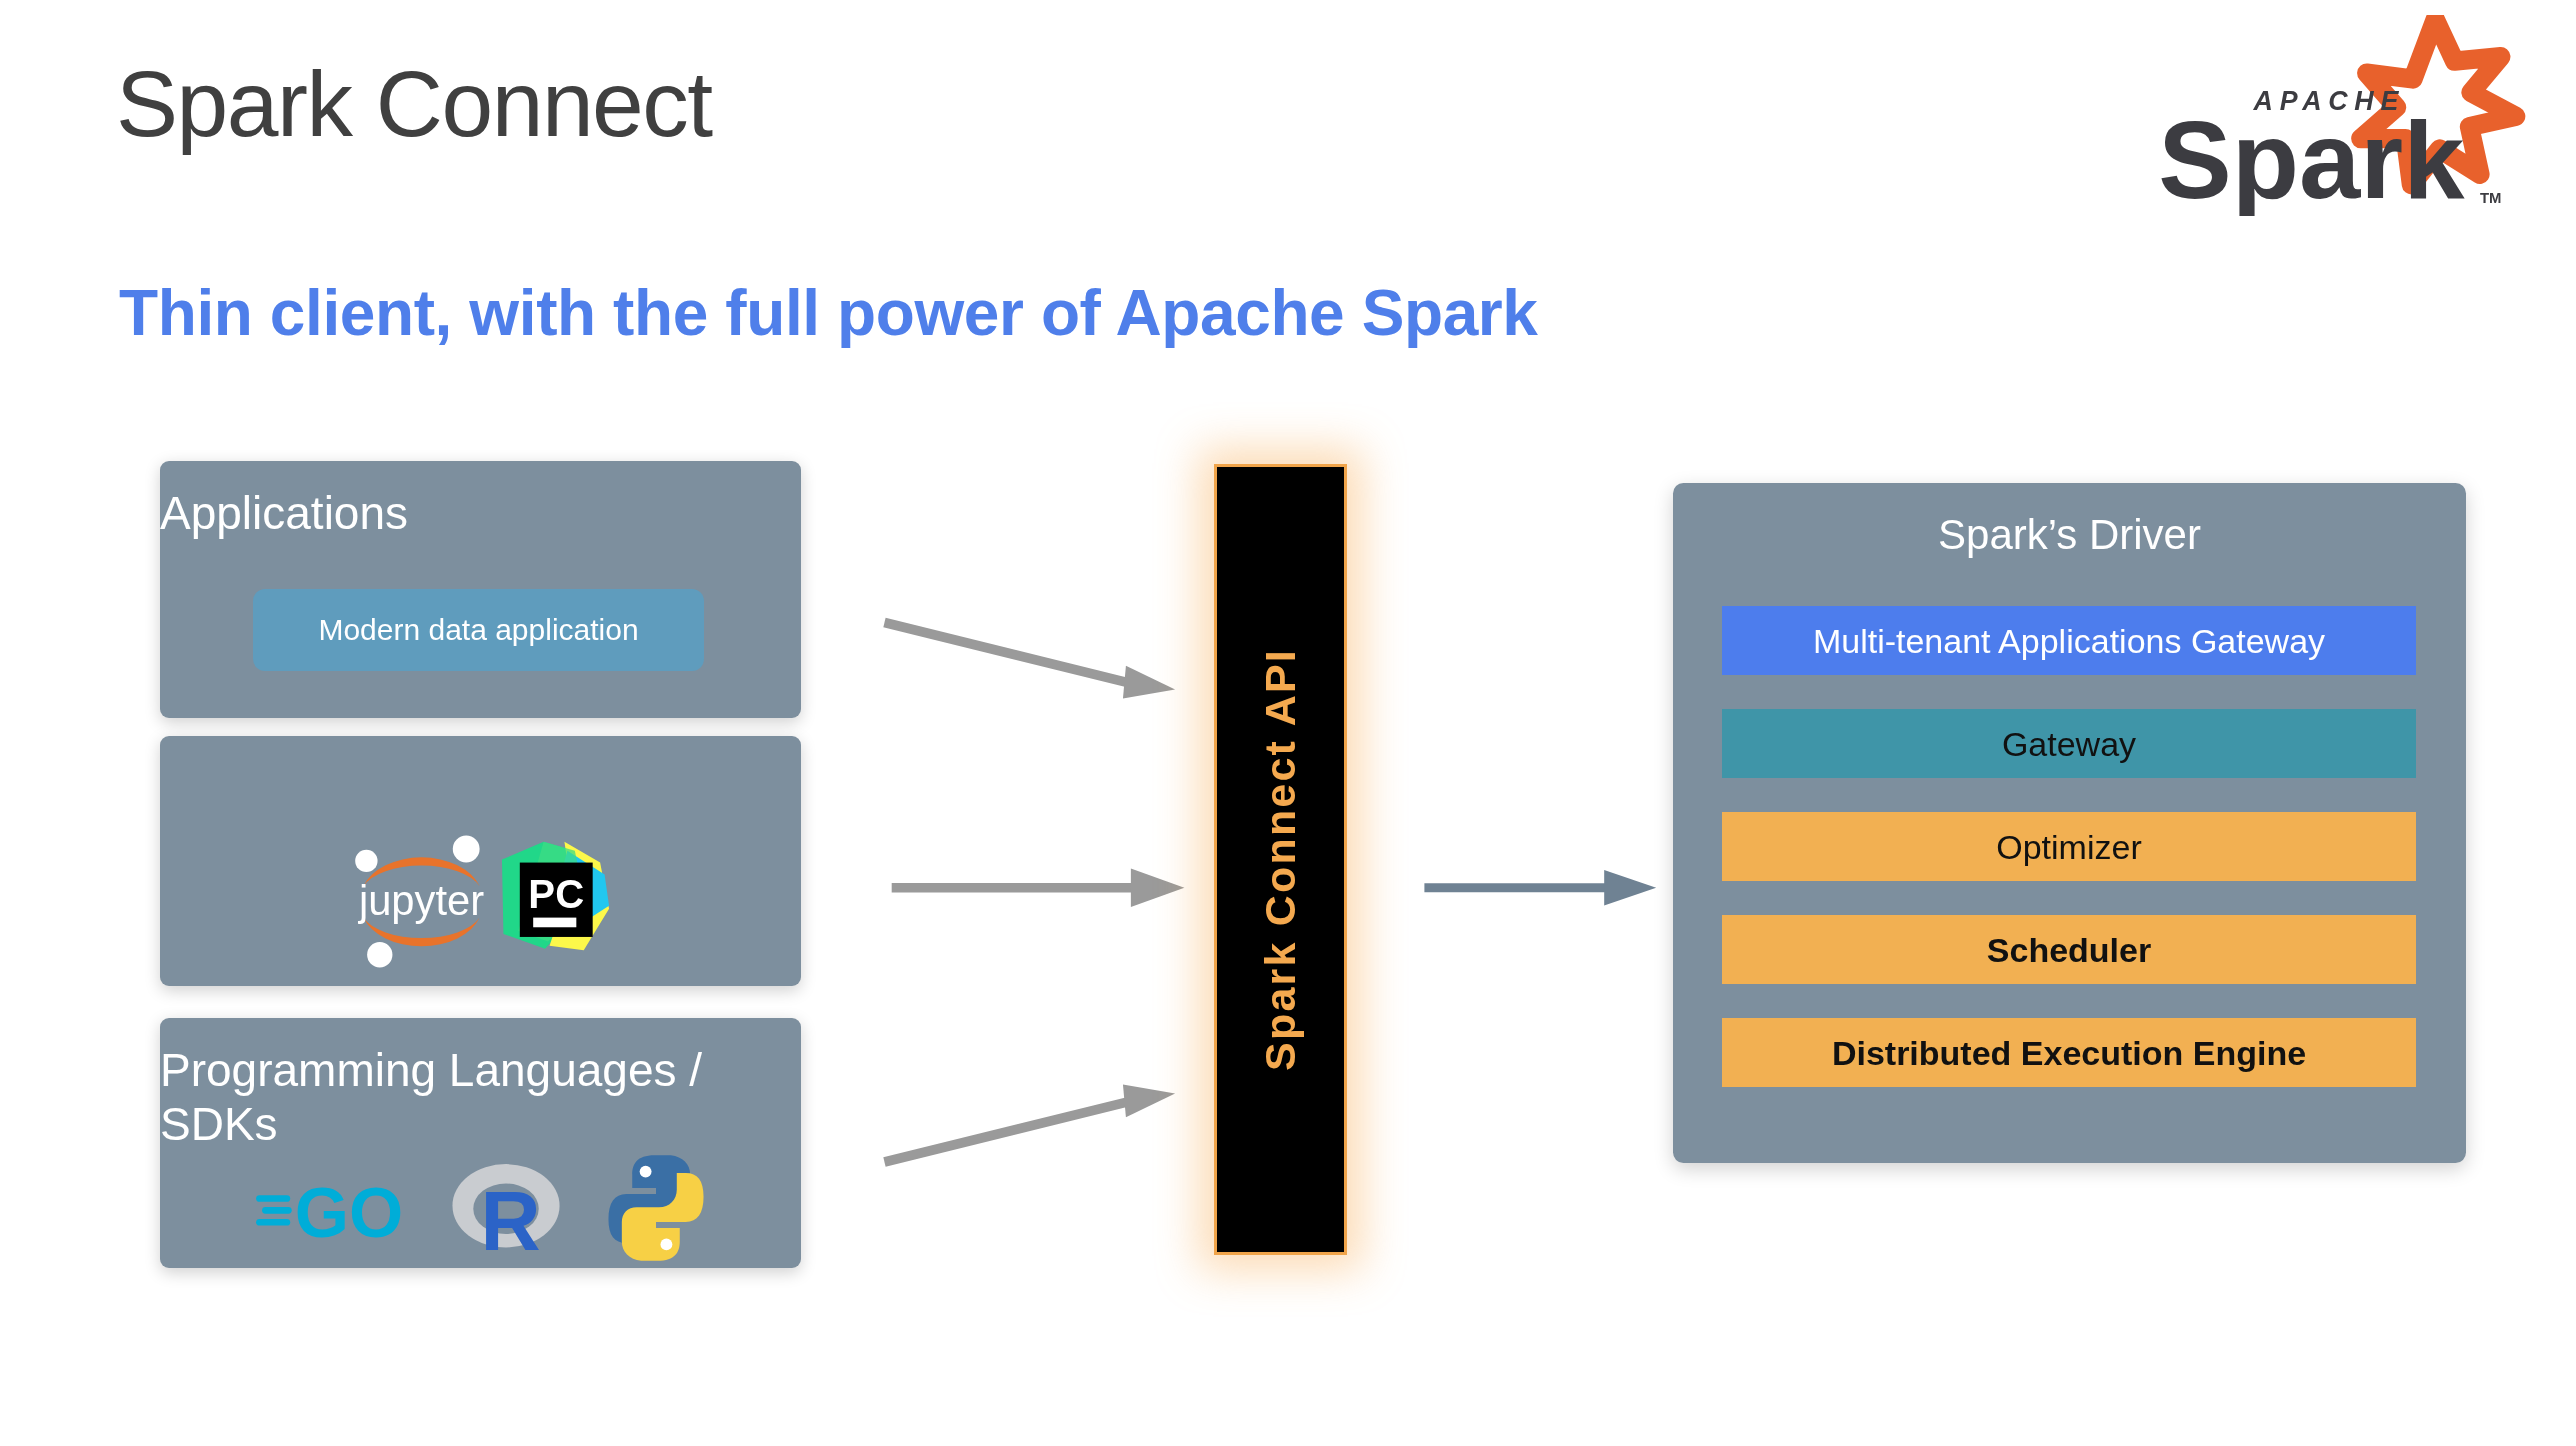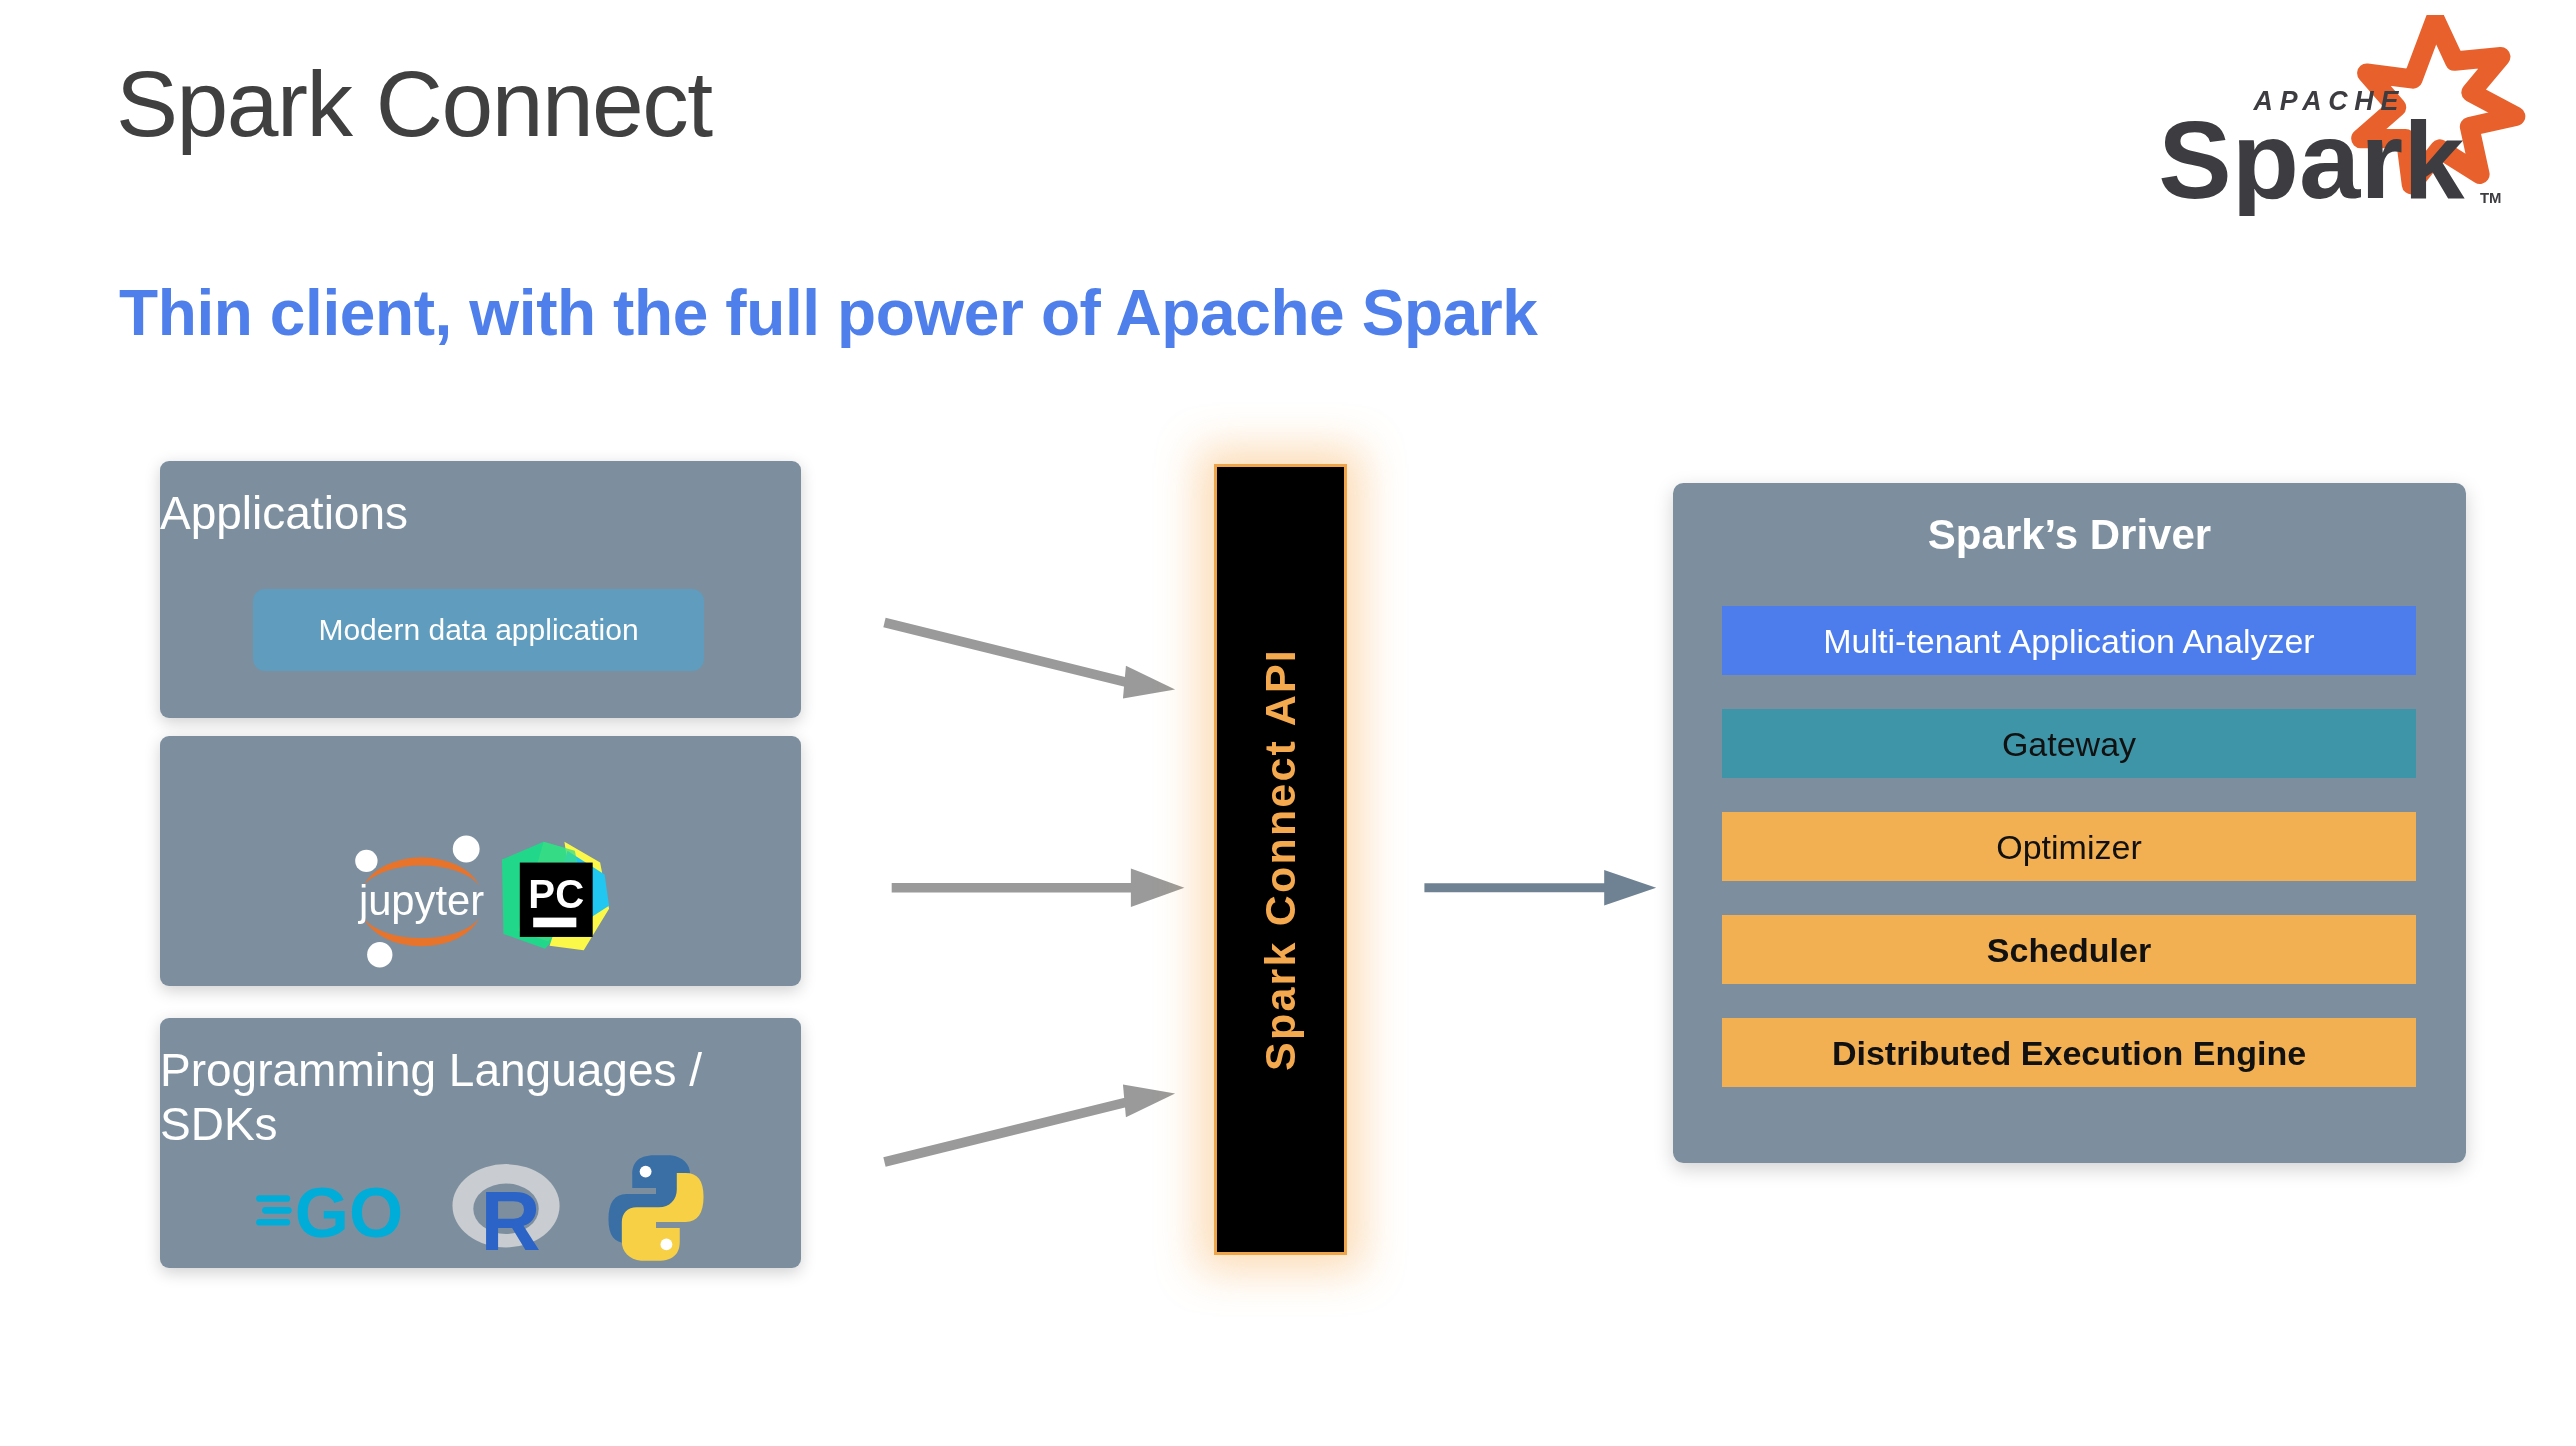--- a/index.html
+++ b/index.html
@@ -127,21 +127,21 @@
     height: 680px;
     background: #7d8f9e;
     border-radius: 10.4px;
     box-shadow: 0 6px 19.4px rgba(0,0,0,0.18);
   }
   #driver-title {
     text-align: center;
     color: #ffffff;
     font-size: 42px;
     padding-top: 28px;
-    font-weight: 700;
+    font-weight: 400;
   }
   .driver-rows {
     position: absolute;
     left: 49px;
     top: 123px;
     width: 694px;
   }
   .driver-row {
     height: 69px;
     margin-bottom: 34px;
@@ -269,21 +269,21 @@
   </svg>
 
   <div class="api-bar">
     <div class="api-bar-label">Spark Connect API</div>
   </div>
 
   <div id="driver-panel">
     <div id="driver-title">Spark’s Driver</div>
     <div class="driver-rows" id="driver-rows">
         <div class="driver-row" style="background: rgb(77, 125, 237); color: rgb(255, 255, 255); font-weight: 400;">
-          <span>Multi-tenant Application Analyzer</span>
+          <span>Multi-tenant Applications Gateway</span>
         </div>
         <div class="driver-row" style="background: rgb(63, 149, 168); color: rgb(17, 17, 17); font-weight: 400;">
           <span>Gateway</span>
         </div>
         <div class="driver-row" style="background: rgb(242, 176, 82); color: rgb(17, 17, 17); font-weight: 400;">
           <span>Optimizer</span>
         </div>
         <div class="driver-row" style="background: rgb(242, 176, 82); color: rgb(17, 17, 17); font-weight: 600;">
           <span>Scheduler</span>
         </div>

